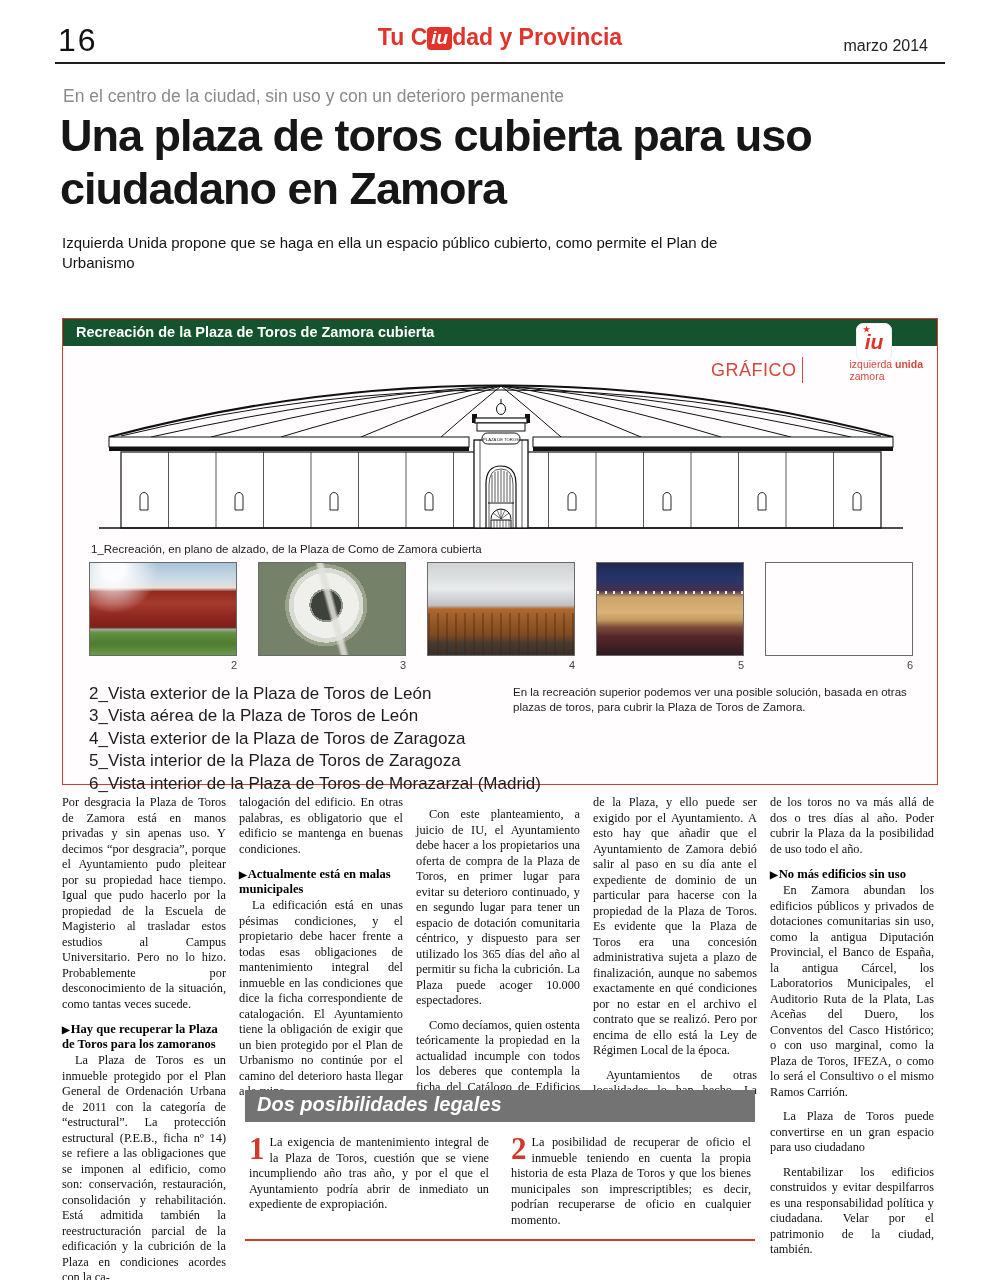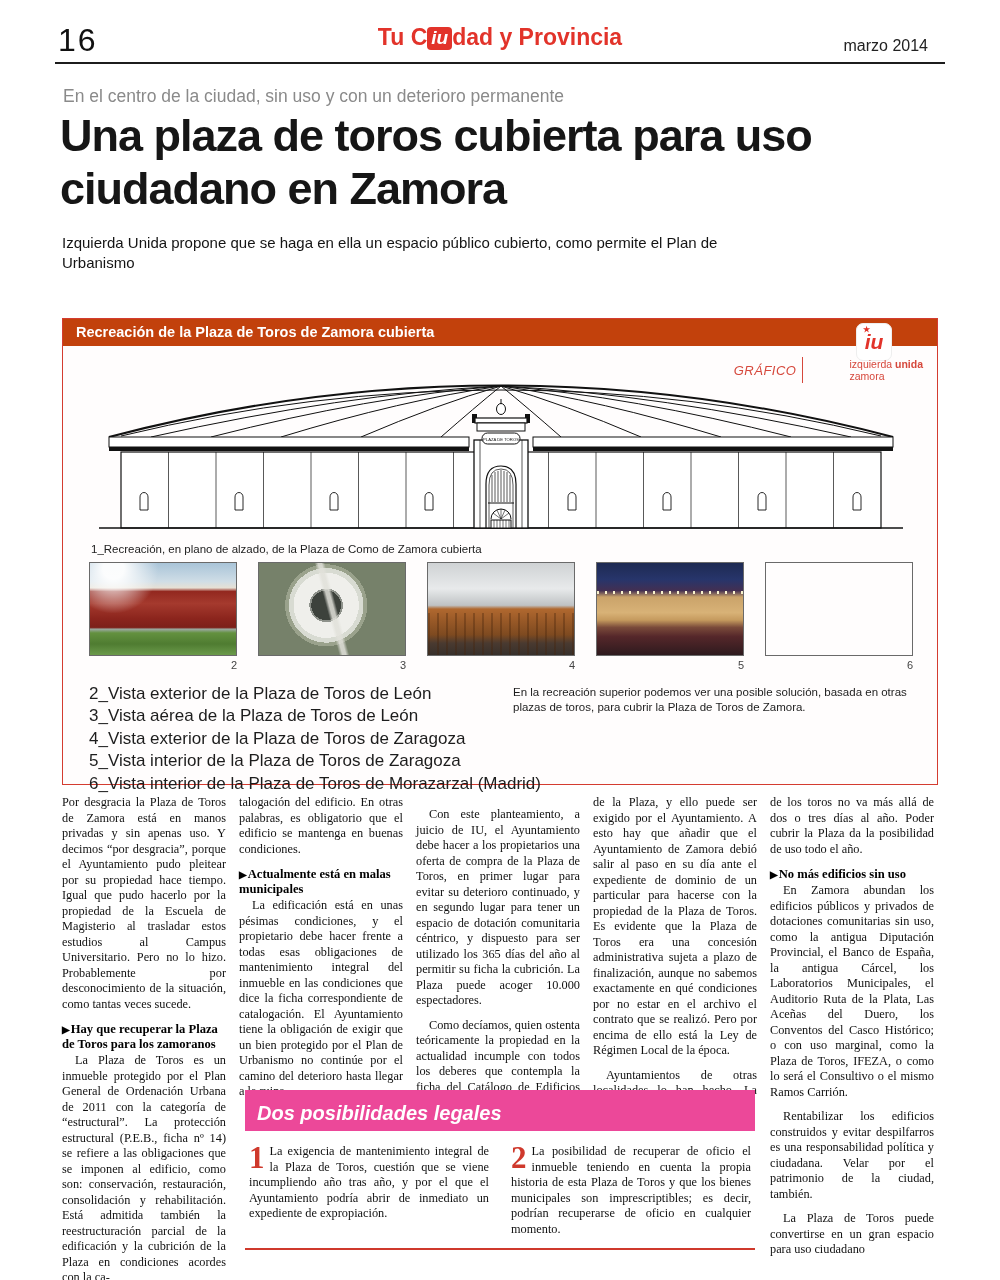--- a/index.html
+++ b/index.html
@@ -13,25 +13,25 @@
   .issue-date { position:absolute; right:72px; top:37px; font-size:16px; color:#222; }
   .header-rule { position:absolute; left:55px; width:890px; top:62px; height:2px; background:#1c1c1c; }
 
   
   .eyebrow { position:absolute; left:63px; top:86px; font-size:17.5px; color:#8a8a8a; }
   .headline { position:absolute; left:60px; top:110px; width:910px; font-size:45px; line-height:1.17; font-weight:700; color:#161616; letter-spacing:-1px; }
   .deck { position:absolute; left:62px; top:233px; width:690px; font-size:15px; line-height:1.36; color:#141414; }
 
   
   .gbox { position:absolute; left:62px; top:318px; width:876px; height:467px; border:1px solid #d43c30; background:#fffdfd; }
-  .gbox-bar { height:27px; background:#c2410c; color:#fff; font-weight:700; font-size:14.5px; line-height:27px; padding-left:13px; }
+  .gbox-bar { height:27px; background:#14532d; color:#fff; font-weight:700; font-size:14.5px; line-height:27px; padding-left:13px; }
   .iu-badge { position:absolute; top:4px; right:45px; width:36px; height:38px; background:#fff; border:1px solid #eee; border-radius:7px; text-align:center; color:#e2332a; font-weight:700; font-style:italic; font-size:21px; line-height:36px; }
   .iu-badge .star { position:absolute; top:2px; left:6px; font-size:8px; font-style:normal; line-height:8px; }
   .gcredit { position:absolute; top:38px; right:14px; display:flex; align-items:center; color:#d6483c; }
-  .gcredit-label { font-size:13px; letter-spacing:.5px;font-style:italic; }
+  .gcredit-label { font-size:18px; letter-spacing:.5px; }
   .gcredit-div { width:1px; height:26px; background:#d6483c; margin:0 6px; }
   .gcredit-org { font-size:10.5px; line-height:1.15;margin-left:40px; }
   .gcredit-org b { font-weight:700; }
 
   .gdrawing { position:absolute; left:28px; top:56px; width:820px; height:164px; }
   .gdrawing svg { width:100%; height:100%; }
   .gcaption { position:absolute; left:28px; top:224px; font-size:11.5px; color:#222; }
 
   .photostrip { position:absolute; left:26px; top:243px; width:826px; display:flex; gap:21px; }
   .photocell { width:148px; }
@@ -62,21 +62,21 @@
   
   .col { position:absolute; top:795px; width:164px; font-family:"Liberation Serif", serif; font-size:12.3px; line-height:15.5px; text-align:justify; color:#101010; }
   .c1 { left:62px; } .c2 { left:239px; } .c3 { left:416px;margin-top:12px; } .c4 { left:593px; } .c5 { left:770px; }
   .col p.sp { margin-top:9px; }
   .col p.ind { text-indent:13px; }
   .colhead { font-weight:700; font-size:12.6px; line-height:15.2px; text-align:left; margin:10px 0 1px 0; font-family:"Liberation Serif", serif; color:#000; }
   .colhead .mk { font-size:10px; letter-spacing:1px; }
 
   
   .legal { position:absolute; left:245px; top:1090px; width:510px; }
-  .legal-bar { background:#ec4899; color:#fff; font-style:italic; font-weight:700; font-size:20px; padding:12px 0 6px 12px; }
+  .legal-bar { background:#737373; color:#fff; font-style:italic; font-weight:700; font-size:20px; padding:3px 0 6px 12px; }
   .legal-body { display:flex; gap:22px; padding:13px 4px 8px 4px; }
   .legal-item { width:50%; font-family:"Liberation Serif", serif; font-size:12.3px; line-height:15.5px; text-align:justify; color:#101010; }
   .legal-num { float:left; font-family:"Liberation Serif", serif; font-size:31px; font-weight:700; color:#cf392c; line-height:26px; margin:1px 5px 0 0; }
   .legal-rule { height:2px; background:#cf392c; margin-top:3px; }
 
   .drawline { stroke:#111; fill:none; }
 </style>
 </head>
 <body>
 
@@ -249,22 +249,22 @@
 
   <div class="col c4">
     <p>de la Plaza, y ello puede ser exigido por el Ayuntamiento. A esto hay que añadir que el Ayuntamiento de Zamora debió salir al paso en su día ante el expediente de dominio de un particular para hacerse con la propiedad de la Plaza de Toros. Es evidente que la Plaza de Toros era una concesión administrativa sujeta a plazo de finalización, aunque no sabemos exactamente en qué condiciones por no estar en el archivo el contrato que se realizó. Pero por encima de ello está la Ley de Régimen Local de la época.</p>
     <p class="sp ind">Ayuntamientos de otras localidades lo han hecho. La actividad</p>
   </div>
 
   <div class="col c5">
     <p>de los toros no va más allá de dos o tres días al año. Poder cubrir la Plaza da la posibilidad de uso todo el año.</p>
     <p class="colhead"><span class="mk">▶</span><span>No más edificios sin uso</span></p>
     <p class="ind">En Zamora abundan los edificios públicos y privados de dotaciones comunitarias sin uso, como la antigua Diputación Provincial, el Banco de España, la antigua Cárcel, los Laboratorios Municipales, el Auditorio Ruta de la Plata, Las Aceñas del Duero, los Conventos del Casco Histórico; o con uso marginal, como la Plaza de Toros, IFEZA, o como lo será el Consultivo o el mismo Ramos Carrión.</p>
+    <p class="sp ind">La Plaza de Toros puede convertirse en un gran espacio para uso ciudadano</p>
     <p class="sp ind">Rentabilizar los edificios construidos y evitar despilfarros es una responsabilidad política y ciudadana. Velar por el patrimonio de la ciudad, también.</p>
-    <p class="sp ind">La Plaza de Toros puede convertirse en un gran espacio para uso ciudadano</p>
   </div>
 
   <div class="legal">
     <div class="legal-bar">Dos posibilidades legales</div>
     <div class="legal-body">
       <div class="legal-item">
         <span class="legal-num">1</span><span>La exigencia de mantenimiento integral de la Plaza de Toros, cuestión que se viene incumpliendo año tras año, y por el que el Ayuntamiento podría abrir de inmediato un expediente de expropiación.</span>
       </div>
       <div class="legal-item">
         <span class="legal-num">2</span><span>La posibilidad de recuperar de oficio el inmueble teniendo en cuenta la propia historia de esta Plaza de Toros y que los bienes municipales son imprescriptibles;  es decir, podrían recuperarse de oficio en cualquier momento.</span>

